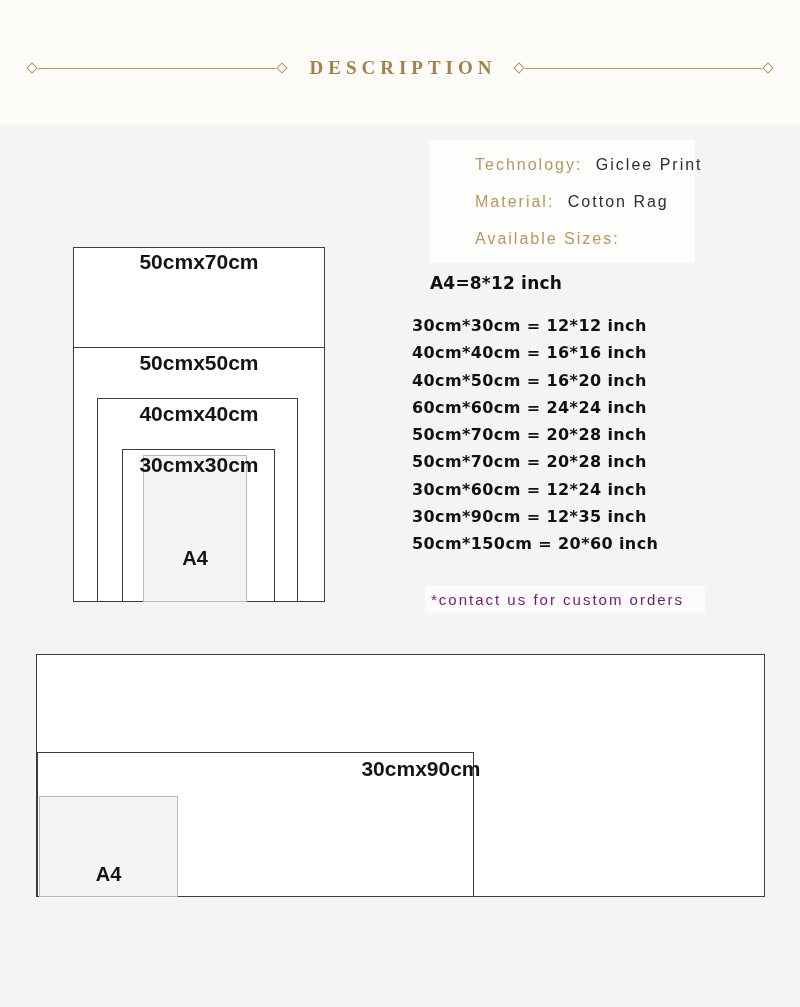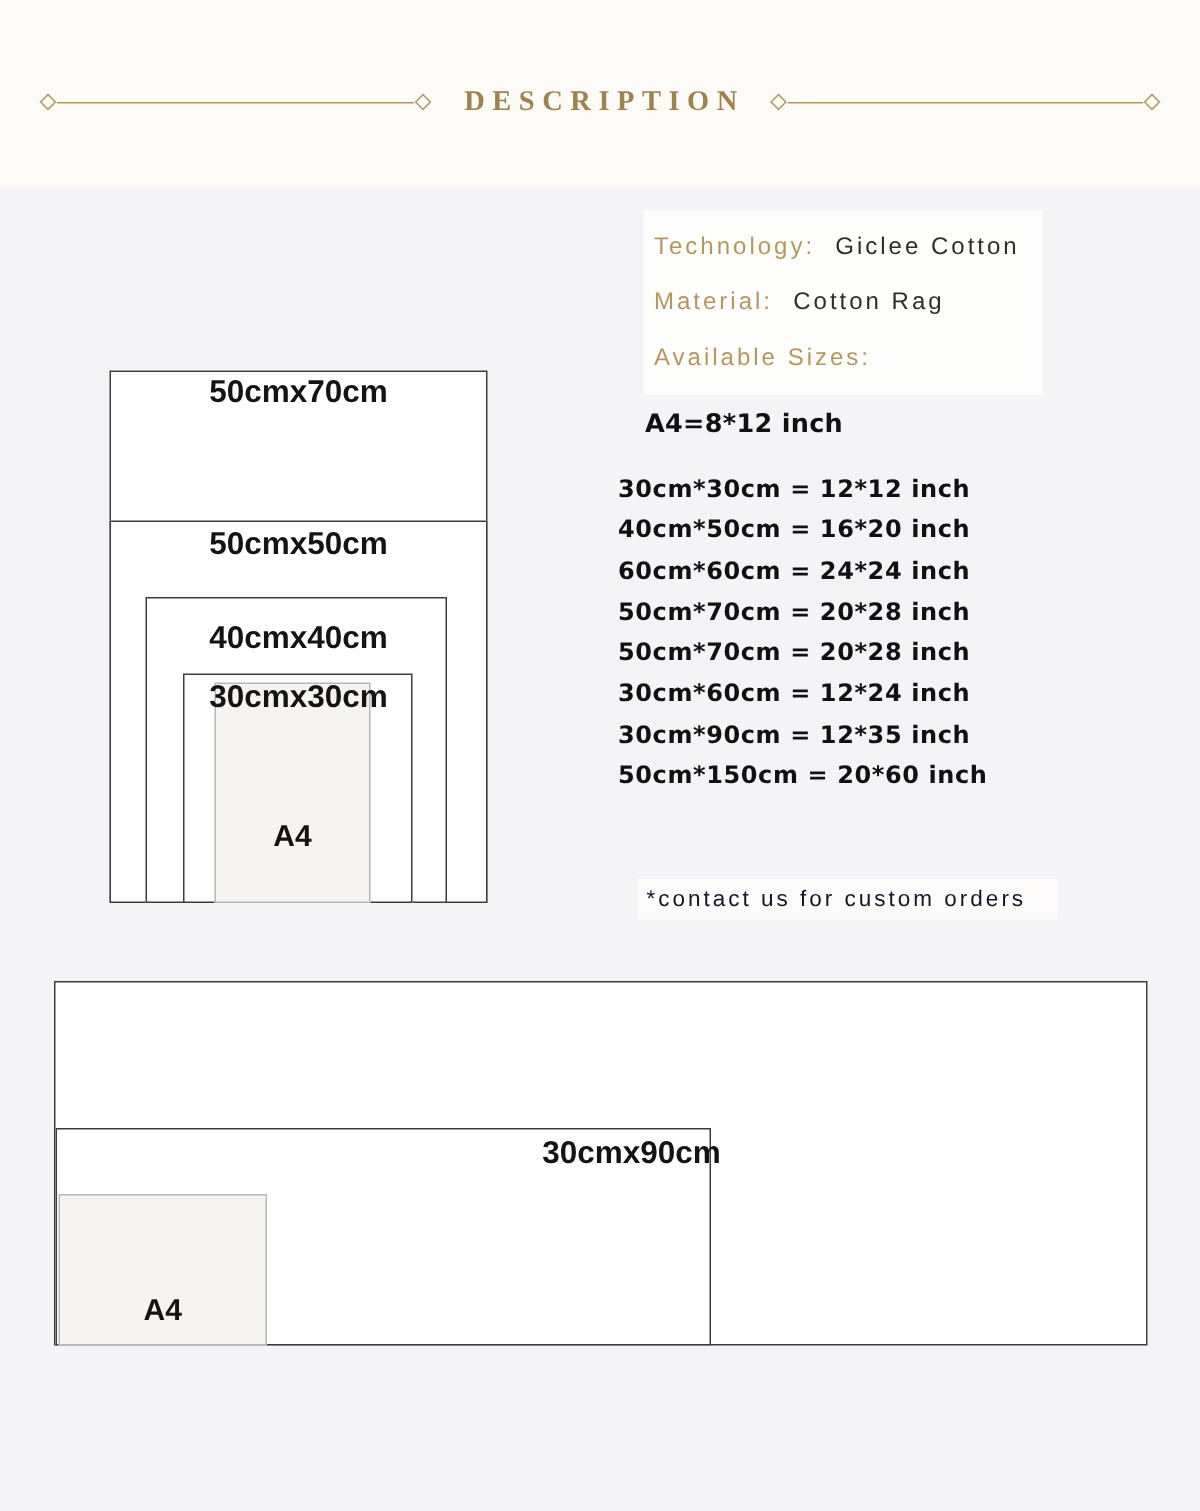--- a/index.html
+++ b/index.html
@@ -33,37 +33,37 @@
     color:#a2824c;margin:0 18px 0 24px;white-space:nowrap;
   }
 
   
   .spec-box{
     position:absolute;left:429px;top:140px;width:266px;height:123px;
     background:#fdfdfb;display:flex;flex-direction:column;
     justify-content:space-around;box-sizing:border-box;padding:6px 0 6px 7px;
   }
   .spec-row{font-size:16px;letter-spacing:2px;white-space:nowrap;}
-  .spec-label{color:#b7975f;}
+  .spec-label{color:#b7975f;margin-left:39px;}
   .spec-value{color:#2e2e2e;margin-left:7px;}
 
   .a4-line{
     position:absolute;left:430px;top:273px;
     font-family:"DejaVu Sans",sans-serif;font-weight:bold;
     font-size:17px;color:#111;letter-spacing:0.2px;
   }
   .size-list{
     position:absolute;left:412px;top:312px;
     font-family:"DejaVu Sans",sans-serif;font-weight:bold;
     font-size:16px;line-height:27.3px;color:#111;letter-spacing:0.4px;
     white-space:nowrap;
   }
   .note{
     position:absolute;left:425px;top:586px;width:280px;height:27px;
-    background:#fcfbf9;color:#0f172a;font-size:15px;letter-spacing:2px;
+    background:#fcfbf9;color:#701a75;font-size:15px;letter-spacing:2px;
     display:flex;align-items:center;box-sizing:border-box;padding-left:6px;
     white-space:nowrap;
   }
 
   
   .rect{
     position:absolute;background:#ffffff;border:1px solid #3c3c3c;
     box-sizing:border-box;
   }
   .rect.a4fill{background:#f5f4f2;border:1px solid #b9b9b9;}
@@ -74,21 +74,21 @@
   .dlabel.a4size{font-size:20px;}
 
   
   #r5070{left:73px;top:247px;width:252px;height:355px;}
   #r5050{left:73px;top:347px;width:252px;height:255px;}
   #r4040{left:97px;top:398px;width:201px;height:204px;}
   #r3030{left:122px;top:449px;width:153px;height:153px;}
   #rA4p {left:143px;top:455px;width:104px;height:147px;}
   #l5070{left:73px;width:252px;top:221px;}
   #l5050{left:73px;width:252px;top:322px;}
-  #l4040{left:73px;width:252px;top:385px;}
+  #l4040{left:73px;width:252px;top:373px;}
   #l3030{left:73px;width:252px;top:424px;}
   #lA4p {left:143px;width:104px;top:517px;}
 
   
   #r50150{left:36px;top:654px;width:729px;height:243px;}
   #r3090 {left:37px;top:752px;width:437px;height:145px;}
   #rA4l  {left:39px;top:796px;width:139px;height:101px;}
   #l50150{left:36px;width:726px;top:629px;text-align:right;}
   #l3090 {left:301px;width:240px;top:728px;}
   #lA4l  {left:39px;width:139px;top:833px;}
@@ -106,35 +106,36 @@
       <span class="desc-title">DESCRIPTION</span>
       <span class="diamond gapL"></span>
       <span class="dline"></span>
       <span class="diamond gapR"></span>
     </div>
   </div>
 
   <div class="spec-box">
     <div class="spec-row">
       <span class="spec-label">Technology:</span>
-      <span class="spec-value">Giclee Cotton</span>
+      <span class="spec-value">Giclee Print</span>
     </div>
     <div class="spec-row">
       <span class="spec-label">Material:</span>
       <span class="spec-value">Cotton Rag</span>
     </div>
     <div class="spec-row">
       <span class="spec-label">Available Sizes:</span>
     </div>
   </div>
 
   <div class="a4-line">A4=8*12 inch</div>
 
   <div class="size-list">
     <div>30cm*30cm = 12*12 inch</div>
+    <div>40cm*40cm = 16*16 inch</div>
     <div>40cm*50cm = 16*20 inch</div>
     <div>60cm*60cm = 24*24 inch</div>
     <div>50cm*70cm = 20*28 inch</div>
     <div>50cm*70cm = 20*28 inch</div>
     <div>30cm*60cm = 12*24 inch</div>
     <div>30cm*90cm = 12*35 inch</div>
     <div>50cm*150cm = 20*60 inch</div>
   </div>
 
   <div class="note">*contact us for custom orders</div>

